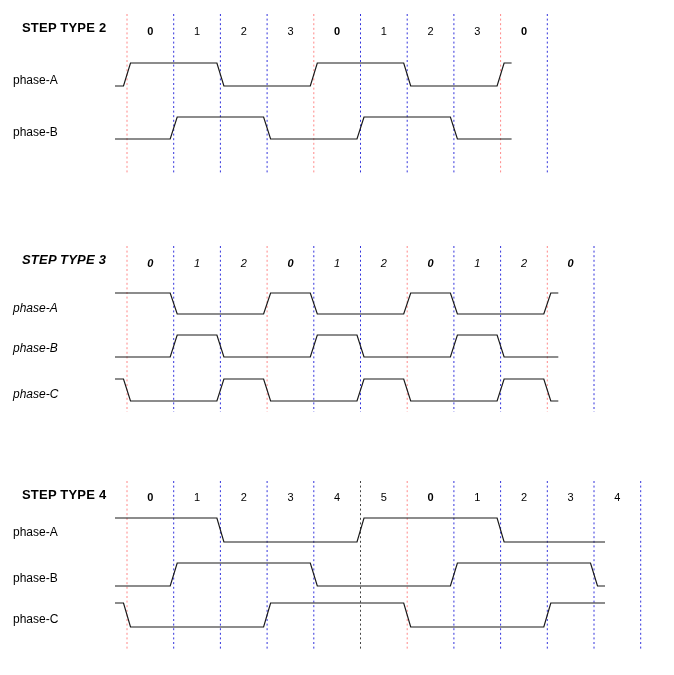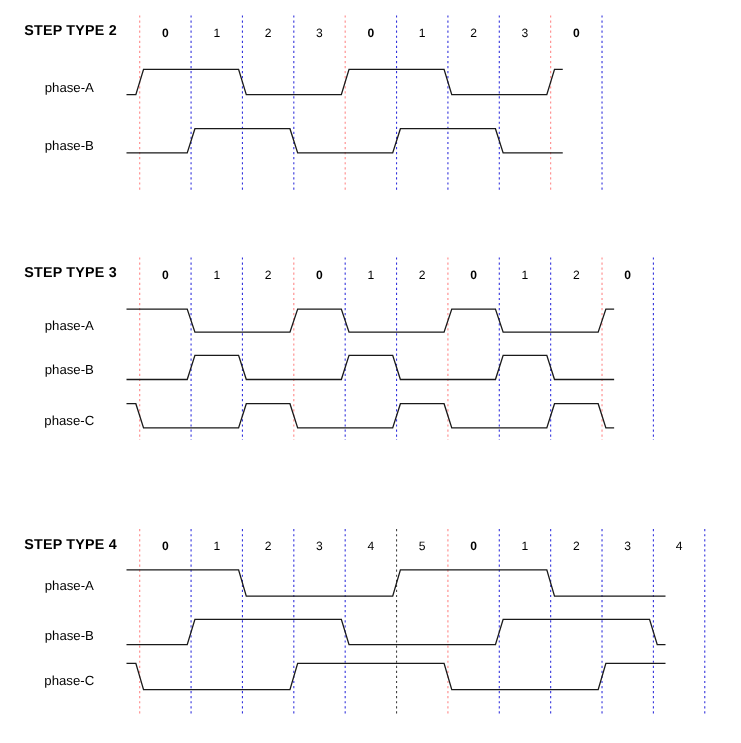--- a/index.html
+++ b/index.html
@@ -30,21 +30,21 @@
     font-size: 13px;
     font-weight: bold;
     color: #000000;
     letter-spacing: 0.2px;
     white-space: nowrap;
   }
   .phase-label {
     position: absolute;
     font-size: 12px;
     color: #000000;
-    text-align: center;
+    text-align: left;
     white-space: nowrap;
     width: 100px;
   }
   .step-num {
     position: absolute;
     font-size: 11px;
     color: #000000;
     text-align: center;
     white-space: nowrap;
     width: 40px;
@@ -91,21 +91,21 @@
           <line x1="313.8" x2="313.8" y1="14" y2="175" stroke="#ff8888" stroke-width="1.6" stroke-dasharray="2,2.6" class="grid-line"></line>
           <line x1="360.5" x2="360.5" y1="14" y2="175" stroke="#3333dd" stroke-width="1.2" stroke-dasharray="2,2.6" class="grid-line"></line>
           <line x1="407.20000000000005" x2="407.20000000000005" y1="14" y2="175" stroke="#3333dd" stroke-width="1.2" stroke-dasharray="2,2.6" class="grid-line"></line>
           <line x1="453.90000000000003" x2="453.90000000000003" y1="14" y2="175" stroke="#3333dd" stroke-width="1.2" stroke-dasharray="2,2.6" class="grid-line"></line>
           <line x1="500.6" x2="500.6" y1="14" y2="175" stroke="#ff8888" stroke-width="1.6" stroke-dasharray="2,2.6" class="grid-line"></line>
           <line x1="547.3" x2="547.3" y1="14" y2="175" stroke="#3333dd" stroke-width="1.2" stroke-dasharray="2,2.6" class="grid-line"></line>
           <path d="M 115.00 86.00 L 123.50 86.00 L 130.50 63.00 L 173.70 63.00 L 216.90 63.00 L 223.90 86.00 L 267.10 86.00 L 310.30 86.00 L 317.30 63.00 L 360.50 63.00 L 403.70 63.00 L 410.70 86.00 L 453.90 86.00 L 497.10 86.00 L 504.10 63.00 L 511.60 63.00" class="wave-path" stroke="#1a1a1a"></path>
           <path d="M 115.00 139.00 L 127.00 139.00 L 170.20 139.00 L 177.20 117.00 L 220.40 117.00 L 263.60 117.00 L 270.60 139.00 L 313.80 139.00 L 357.00 139.00 L 364.00 117.00 L 407.20 117.00 L 450.40 117.00 L 457.40 139.00 L 500.60 139.00 L 511.60 139.00" class="wave-path" stroke="#1a1a1a"></path>
         </svg>
       </div>
-      <div class="section" style="top: 0px; height: 622px;">
+      <div class="section" style="top: 12px; height: 622px; font-style: italic;">
         <div class="section-title" style="left: 22px; top: 240px;">STEP TYPE 3</div>
         <div class="step-num bold" style="left: 130.35px; top: 245px;">0</div>
         <div class="step-num" style="left: 177.05px; top: 245px;">1</div>
         <div class="step-num" style="left: 223.75px; top: 245px;">2</div>
         <div class="step-num bold" style="left: 270.45px; top: 245px;">0</div>
         <div class="step-num" style="left: 317.15px; top: 245px;">1</div>
         <div class="step-num" style="left: 363.85px; top: 245px;">2</div>
         <div class="step-num bold" style="left: 410.55px; top: 245px;">0</div>
         <div class="step-num" style="left: 457.25px; top: 245px;">1</div>
         <div class="step-num" style="left: 503.95px; top: 245px;">2</div>

